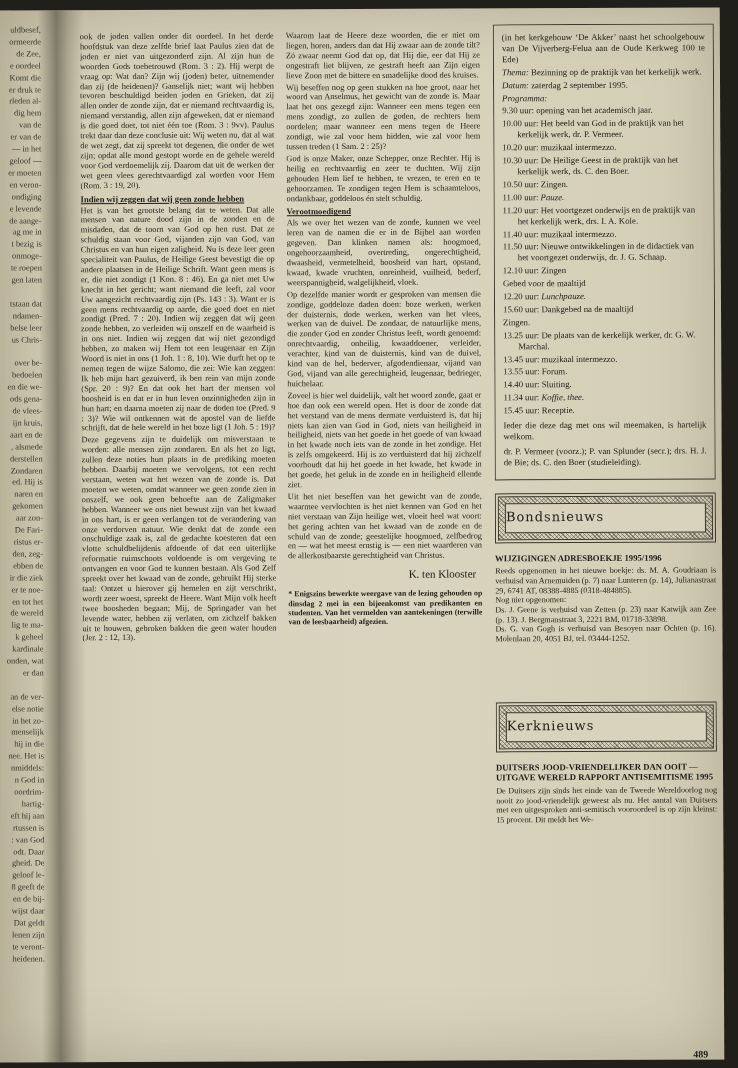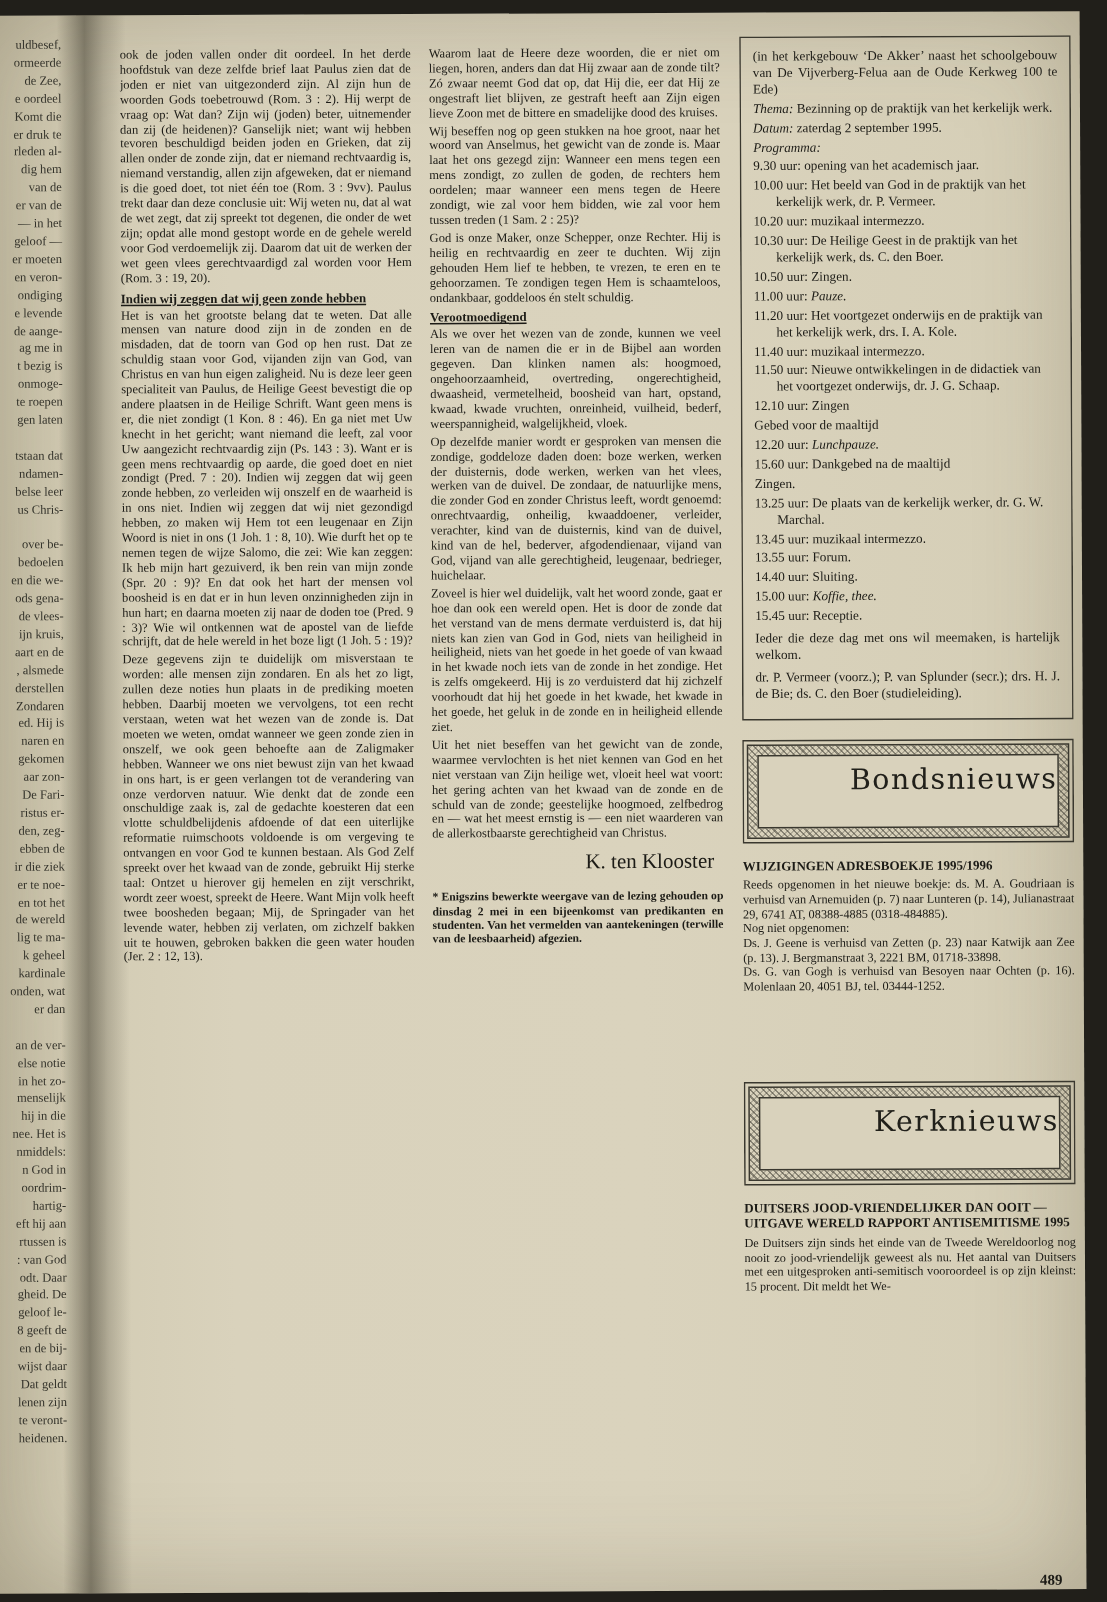--- a/index.html
+++ b/index.html
@@ -15,36 +15,36 @@
         color:#34332b;white-space:pre-line;overflow:hidden;}
   .gutter{position:absolute;left:44px;top:0;bottom:0;width:46px;pointer-events:none;
         background:linear-gradient(90deg,rgba(25,22,12,0) 0%,rgba(25,22,12,0.42) 40%,rgba(25,22,12,0.18) 68%,rgba(25,22,12,0) 100%);}
   
   .col{position:absolute;top:22px;bottom:12px;overflow:hidden;color:#1c1b16;}
   .col1{left:86px;width:194px;}
   .col2{left:292px;width:194px;}
   .col3{left:499px;width:221px;top:16px;}
   .bt{font-size:8.4px;line-height:9.9px;text-align:justify;margin:0 0 2px;}
   .subhead{font-size:8.6px;line-height:10px;font-weight:700;margin:3px 0 2px;text-align:left;text-decoration:underline;}
-  .author{font-size:14px;margin:7px 6px 9px 0;text-align:right;}
+  .author{font-size:11px;margin:7px 6px 9px 0;text-align:right;}
   .footnote{font-size:7.8px;line-height:9.3px;font-weight:700;text-align:justify;margin:0;}
   
   .ann-box{border:1px solid #3a382f;padding:7px 8px 9px;font-size:8.8px;line-height:10.9px;color:#1c1b16;}
   .ann-title{font-family:"Liberation Sans",sans-serif;font-weight:700;font-size:12.3px;line-height:14.6px;margin:0 0 5px;}
   .ann-box p{margin:0 0 2px;text-align:justify;}
   .sched{margin:0;padding-left:15px;text-indent:-15px;text-align:left !important;}
   .it{font-style:italic;}
   .mt{margin-top:4px !important;}
   
   .fancy{margin-top:13px;border:1px solid #3a382f;padding:2px;}
   .fancy-band{border:1px solid #3a382f;padding:6px;
       background:repeating-linear-gradient(45deg,rgba(58,56,47,0.5) 0 1px,rgba(0,0,0,0) 1px 3px),
                  repeating-linear-gradient(-45deg,rgba(58,56,47,0.25) 0 1px,rgba(0,0,0,0) 1px 3px);}
-  .fancy-core{border:1px solid #3a382f;background:#d9d2bc;text-align:right;
-      font-family:"DejaVu Serif",serif;font-size:19px;letter-spacing:1px;color:#21201a;padding:5px 0 20px;}
+  .fancy-core{border:1px solid #3a382f;background:#d9d2bc;text-align:left;
+      font-family:"DejaVu Serif",serif;font-size:13px;letter-spacing:1px;color:#21201a;padding:5px 0 8px;}
   .news-title{font-size:8.7px;line-height:10.5px;font-weight:700;margin:10px 0 3px;color:#1c1b16;}
   .news-p{font-size:8.2px;line-height:9.7px;text-align:justify;margin:0;color:#1c1b16;}
   .gap-kerk{margin-top:58px;}
   .pagenum{position:absolute;right:16px;bottom:0;font-weight:700;font-size:10px;color:#1c1b16;}
 </style>
 </head>
 <body>
 
 <div class="scan">
   <div class="paper">
@@ -169,21 +169,21 @@
         <p class="sched"><span>11.50 uur:</span> <span>Nieuwe ontwikkelingen in de didactiek van het voortgezet onderwijs, dr. J. G. Schaap.</span></p>
         <p class="sched"><span>12.10 uur:</span> <span>Zingen</span></p>
         <p class="sched"><span></span> <span>Gebed voor de maaltijd</span></p>
         <p class="sched"><span>12.20 uur:</span> <span class="it">Lunchpauze.</span></p>
         <p class="sched"><span>15.60 uur:</span> <span>Dankgebed na de maaltijd</span></p>
         <p class="sched"><span></span> <span>Zingen.</span></p>
         <p class="sched"><span>13.25 uur:</span> <span>De plaats van de kerkelijk werker, dr. G. W. Marchal.</span></p>
         <p class="sched"><span>13.45 uur:</span> <span>muzikaal intermezzo.</span></p>
         <p class="sched"><span>13.55 uur:</span> <span>Forum.</span></p>
         <p class="sched"><span>14.40 uur:</span> <span>Sluiting.</span></p>
-        <p class="sched"><span>15.00 uur:</span> <span class="it">Koffie, thee.</span></p>
+        <p class="sched"><span>11.34 uur:</span> <span class="it">Koffie, thee.</span></p>
         <p class="sched"><span>15.45 uur:</span> <span>Receptie.</span></p>
 
         <p class="mt">Ieder die deze dag met ons wil meemaken, is hartelijk welkom.</p>
         <p class="mt">dr. P. Vermeer (voorz.); P. van Splunder (secr.); drs. H. J. de Bie; ds. C. den Boer (studieleiding).</p>
       </div>
 
       <div class="fancy">
         <div class="fancy-band">
           <div class="fancy-core">Bondsnieuws</div>
         </div>

